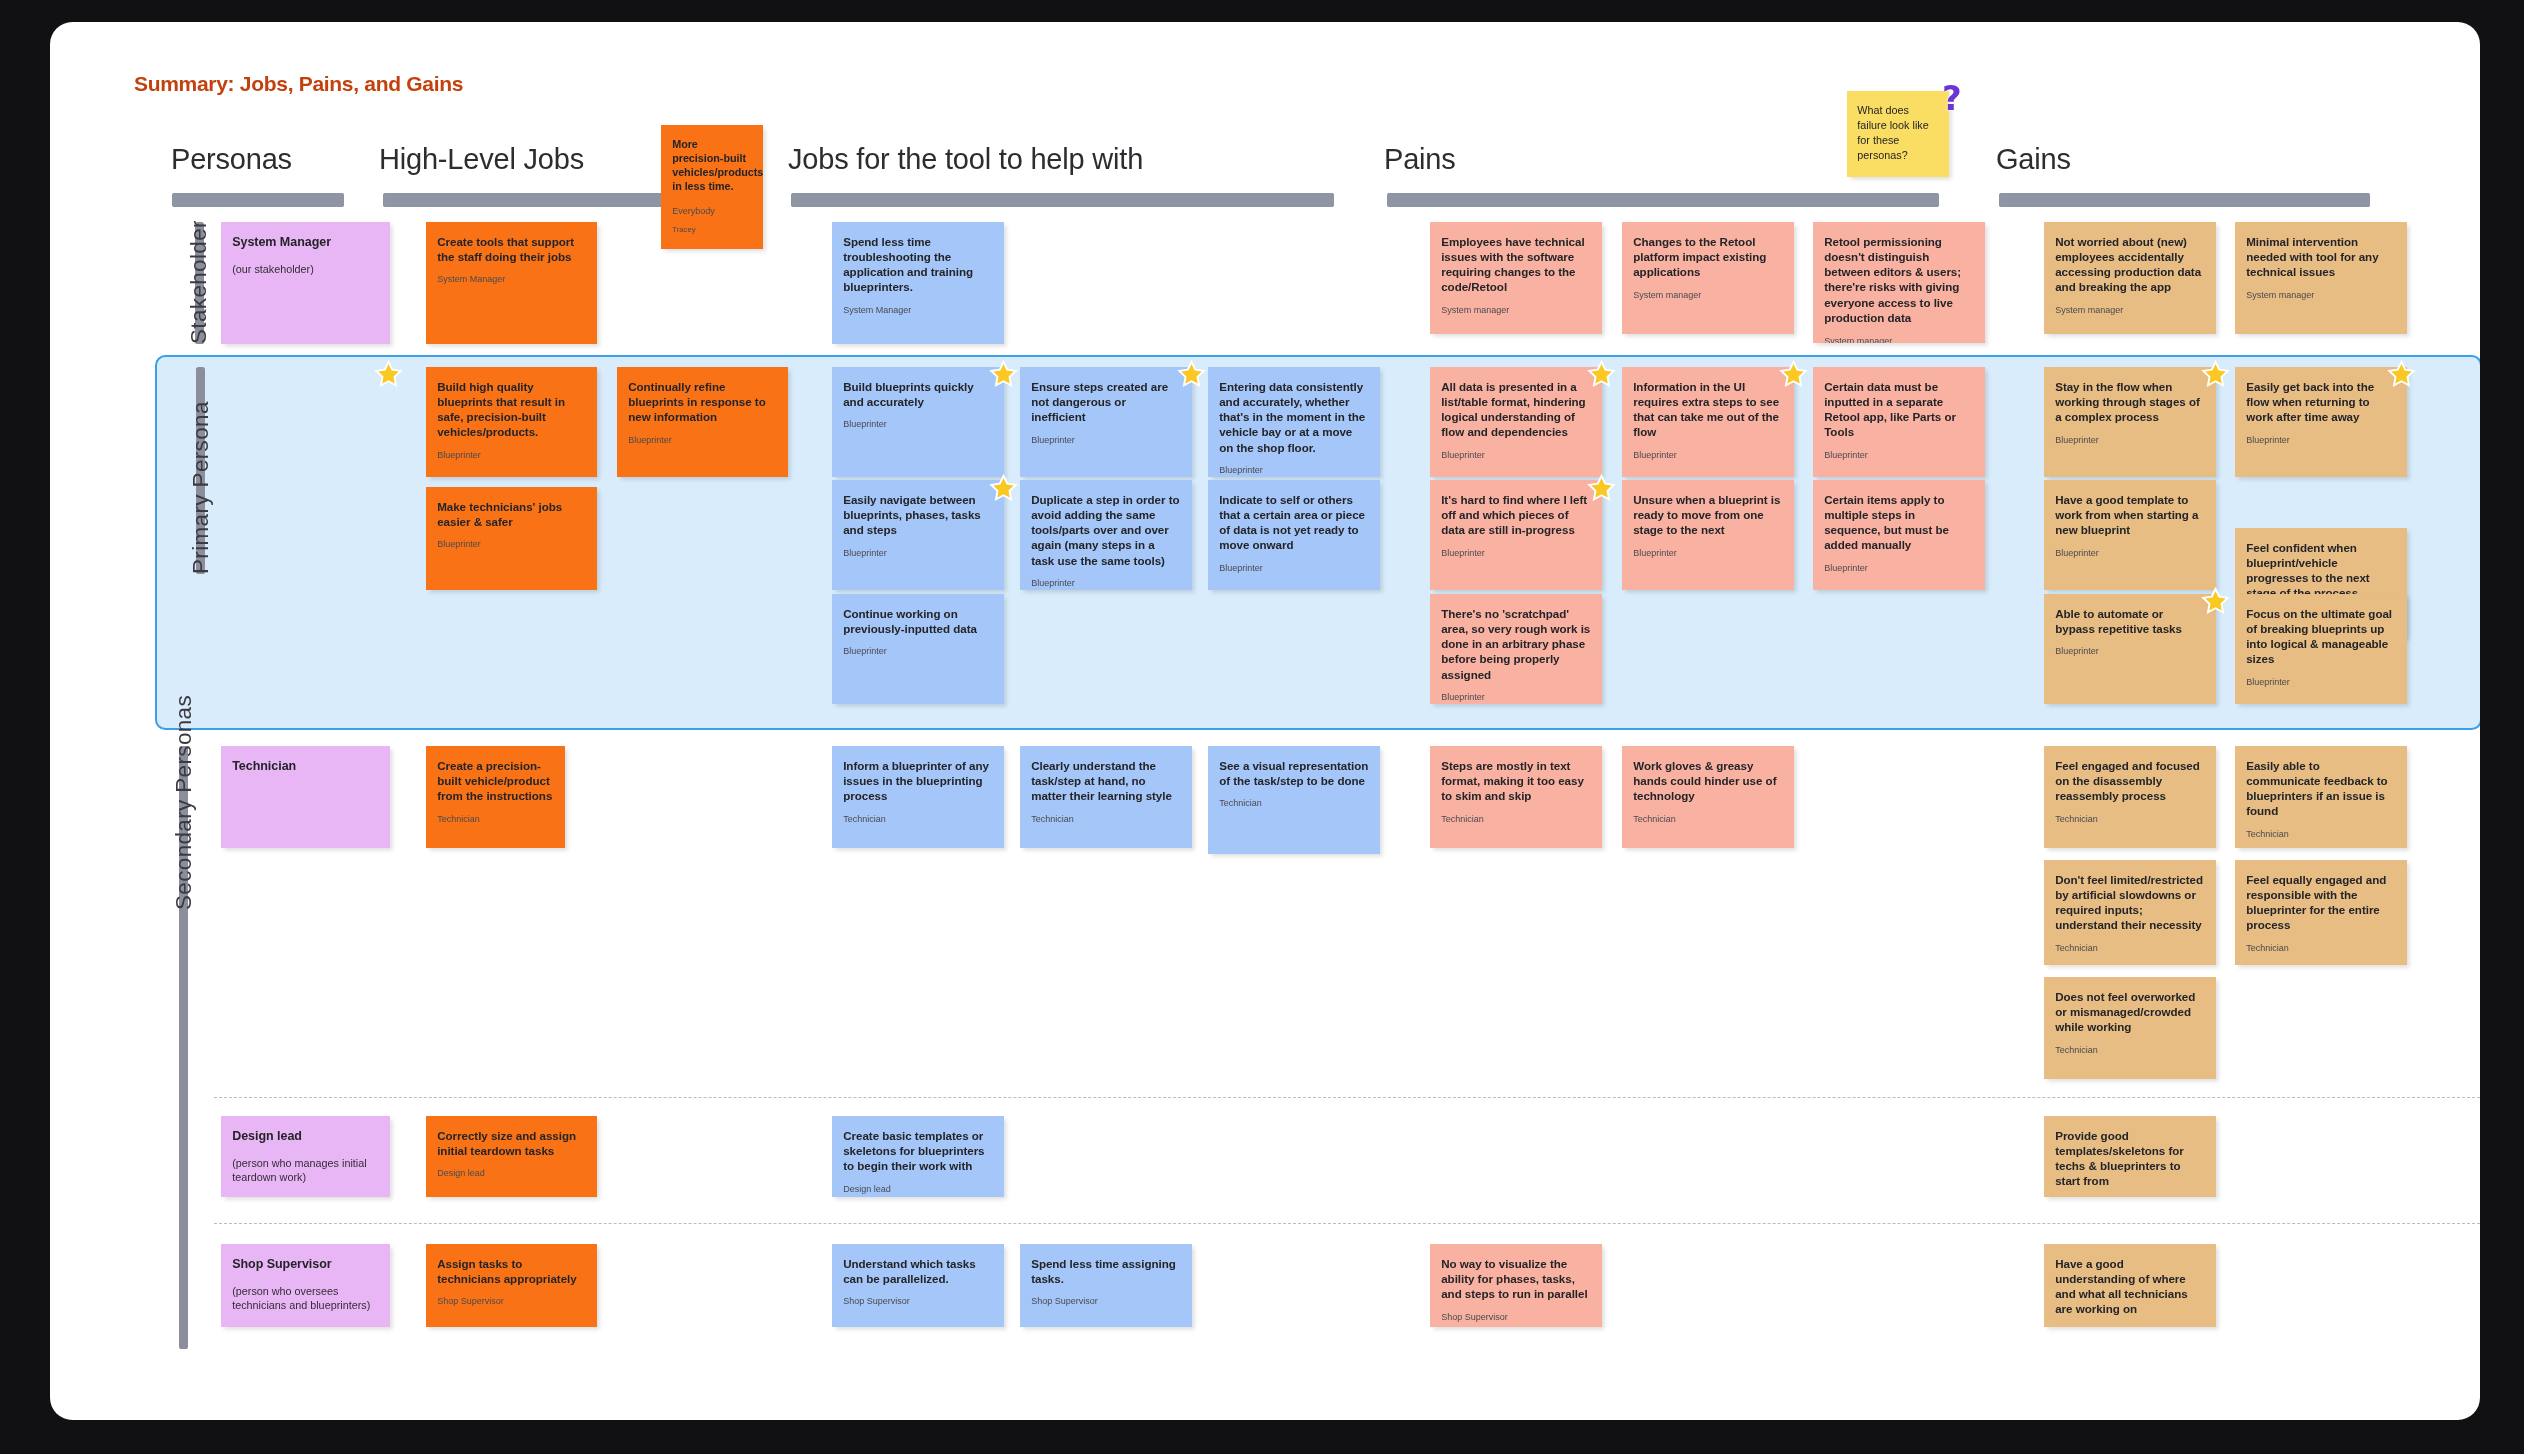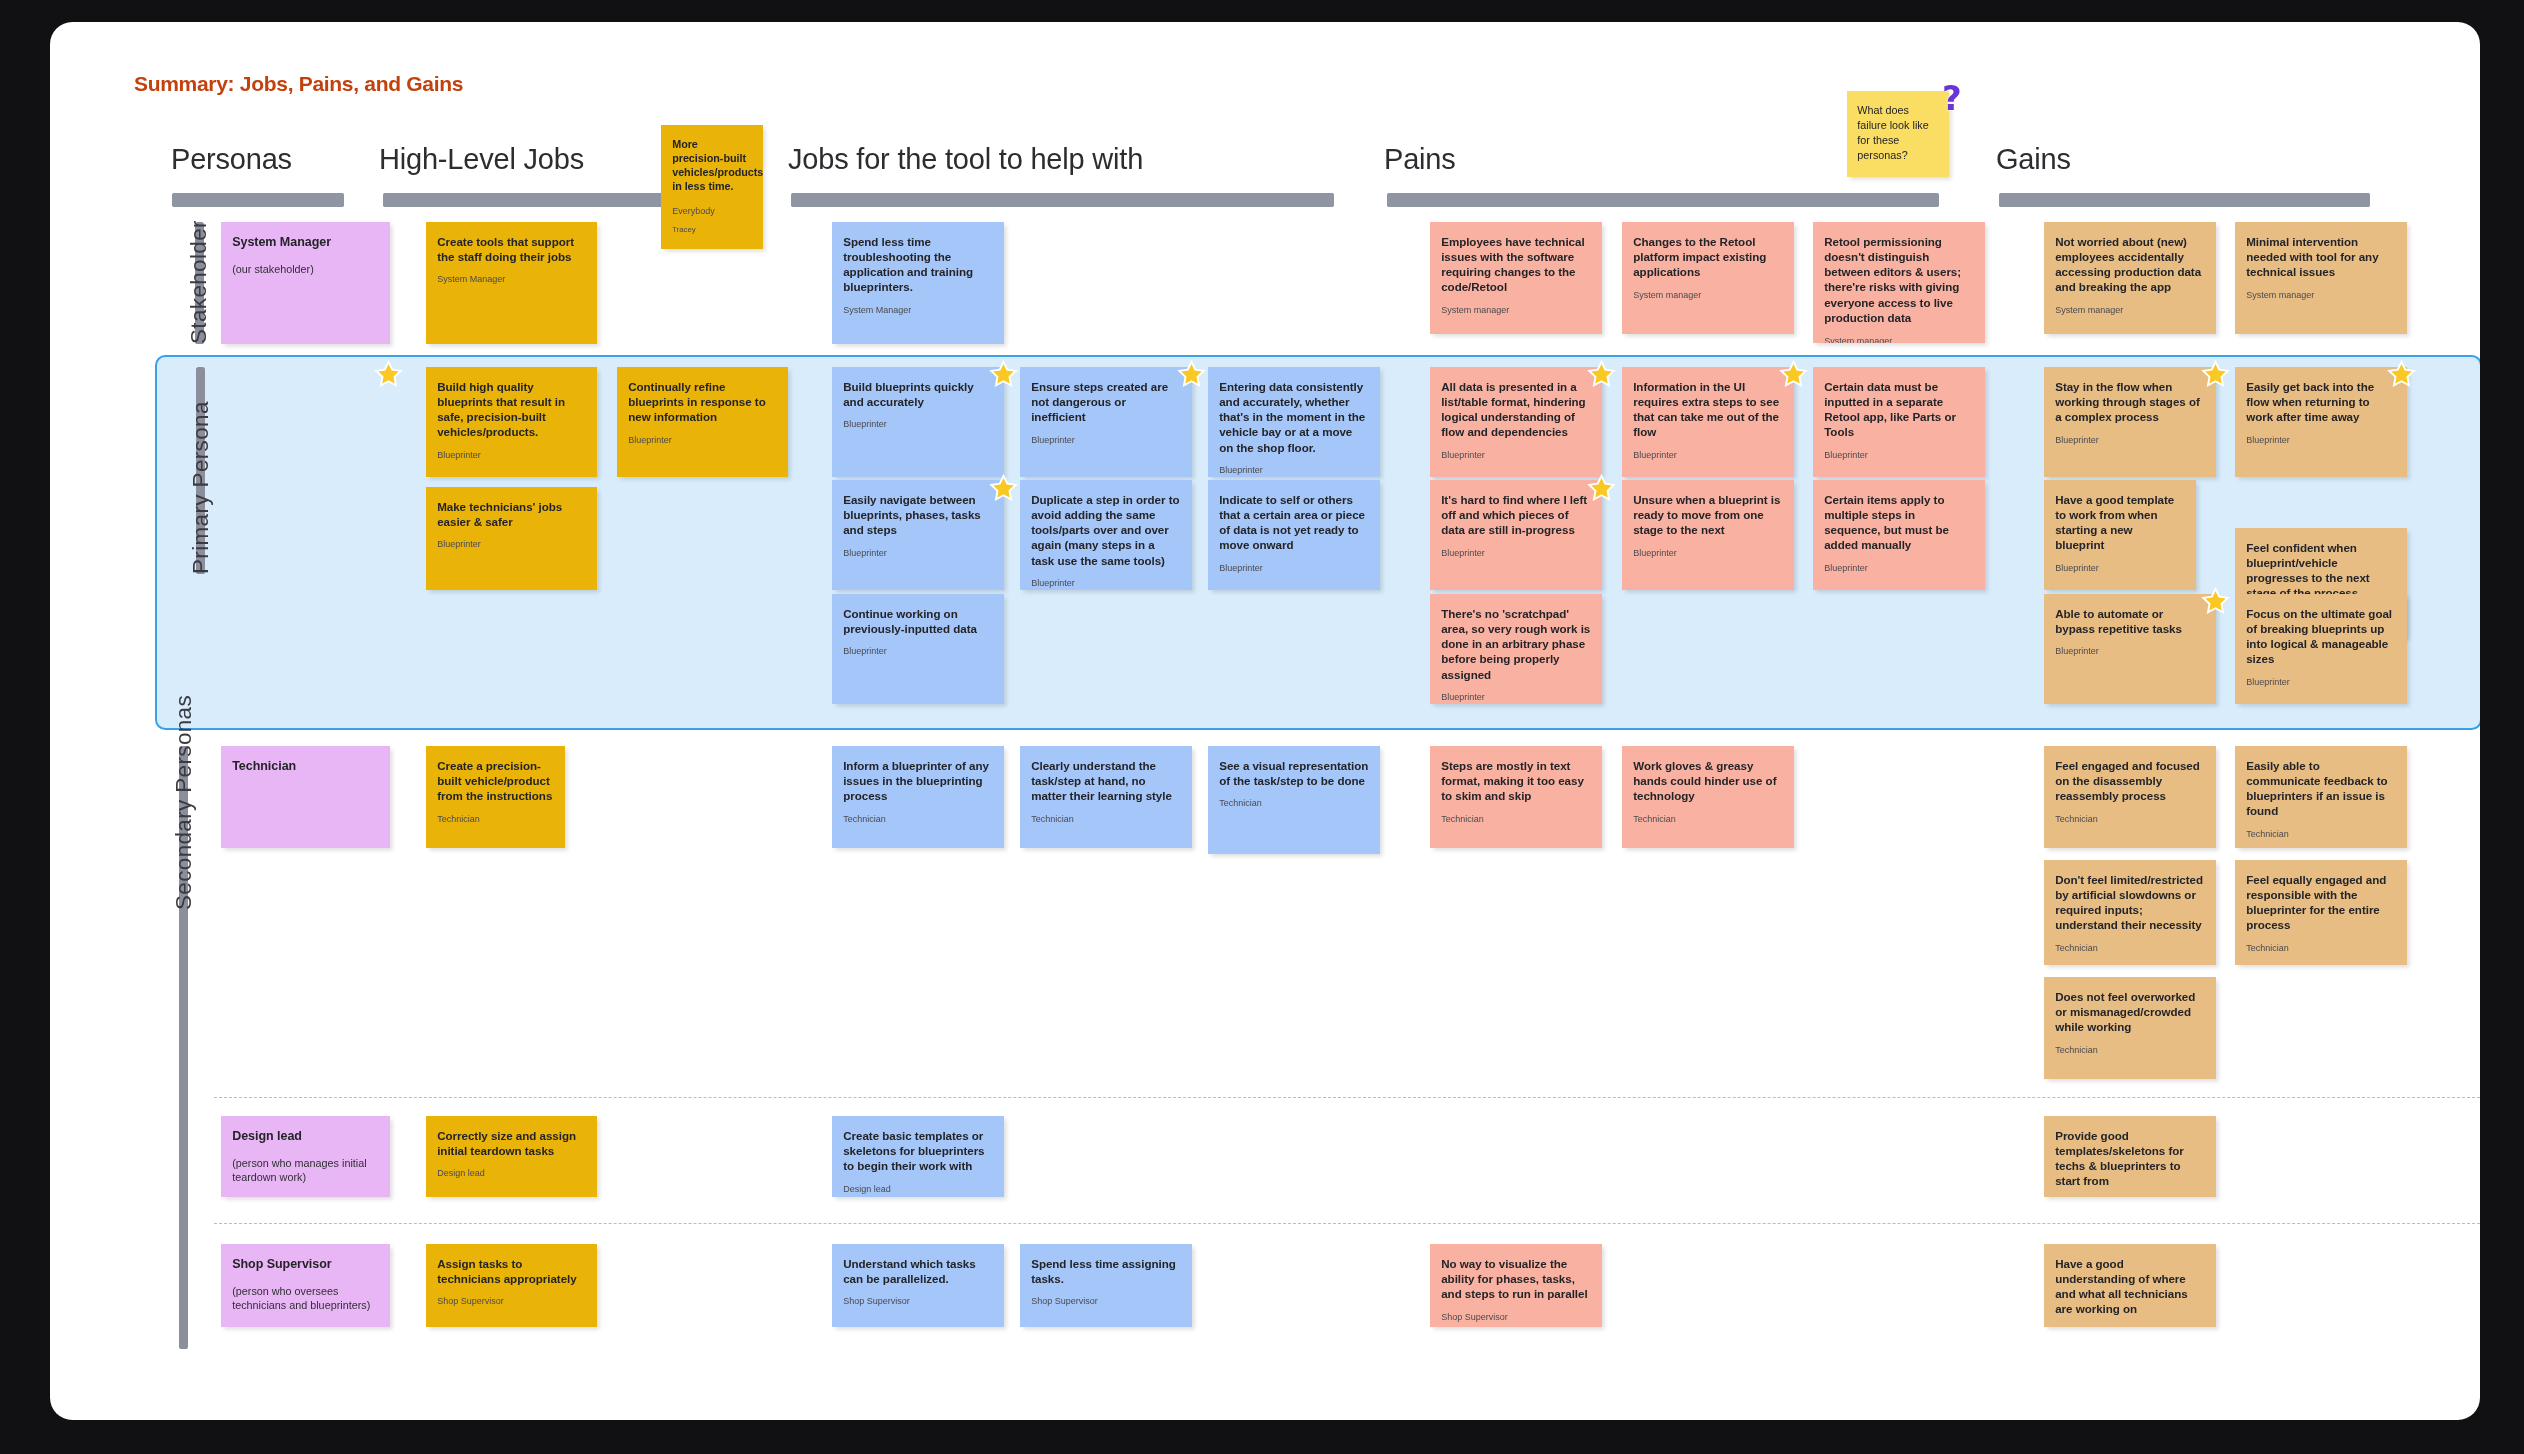--- a/index.html
+++ b/index.html
@@ -92,21 +92,21 @@
     color: #242428;
     letter-spacing: -0.04px;
   }
   .note .meta {
     font-size: 9px;
     font-weight: 400;
     color: #4a4a50;
     margin-top: 10.3px;
   }
   .c-persona { background: #e9b6f5; }
-  .c-job     { background: #eab308; }
+  .c-job     { background: #f97316; }
   .c-tool    { background: #a5c6f8; }
   .c-pain    { background: #f9b2a2; }
   .c-gain    { background: #e7bd84; }
 
   .note.persona .body { font-size: 12.5px; }
   .note.persona .meta { font-size: 10.8px; font-weight: 400; color: #2f2f34; margin-top: 12px; }
 
   
   #q-note {
     position: absolute;
@@ -340,21 +340,21 @@
     <div class="note c-gain" style="left:2185px; top:345px; width:172px; height:110px;">
       <div class="body">Easily get back into the flow when returning to work after time away</div>
       <div class="meta">Blueprinter</div>
     </div>
     <span class="star" style="left:2337px; top:338px;">
         <svg viewBox="0 0 24 24">
           <path d="M12 1.6l3.1 6.4 7 1-5.1 4.9 1.2 7-6.2-3.3-6.2 3.3 1.2-7L1.9 9l7-1z" fill="#f9c823" stroke="#ffffff" stroke-width="1.6"></path>
         </svg>
       </span>
 
-    <div class="note c-gain" style="left:1994px; top:458px; width:152px; height:110px;">
+    <div class="note c-gain" style="left:1994px; top:458px; width:172px; height:110px;">
       <div class="body">Have a good template to work from when starting a new blueprint</div>
       <div class="meta">Blueprinter</div>
     </div>
     <div class="note c-gain" style="left:2185px; top:458px; width:172px; height:110px;margin-top:48px;">
       <div class="body">Feel confident when blueprint/vehicle progresses to the next stage of the process</div>
       <div class="meta">Blueprinter</div>
     </div>
     <div class="note c-gain" style="left:1994px; top:572px; width:172px; height:110px;">
       <div class="body">Able to automate or bypass repetitive tasks</div>
       <div class="meta">Blueprinter</div>

